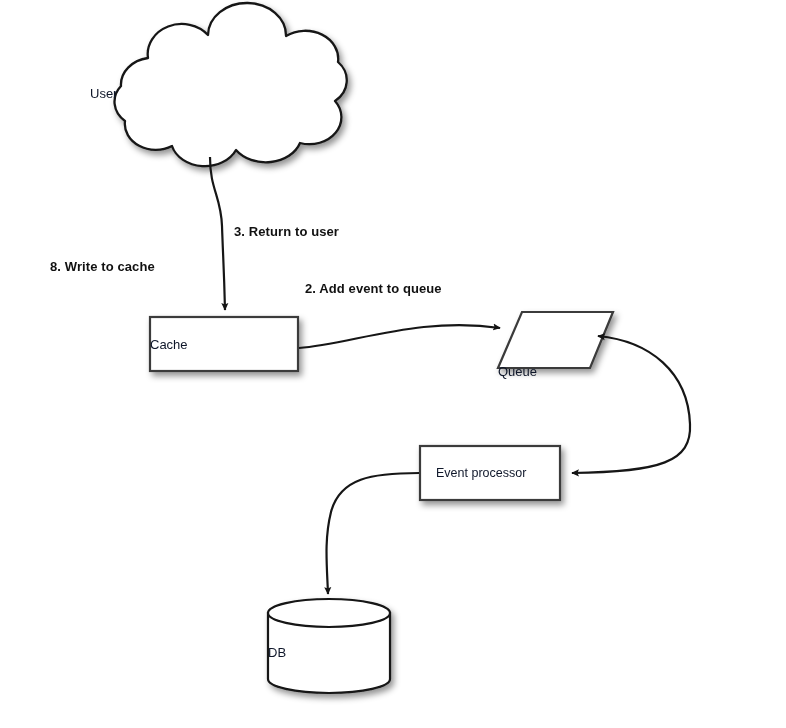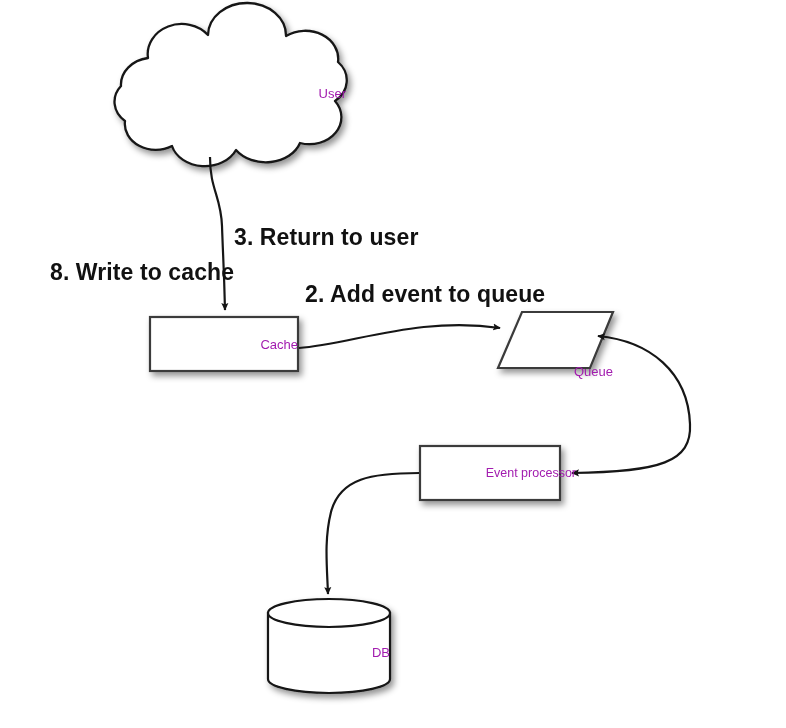--- a/index.html
+++ b/index.html
@@ -23,30 +23,30 @@
   }
   #diagram-canvas {
     position: absolute;
     top: 0;
     left: 0;
     width: 786px;
     height: 728px;
   }
   .node-label {
     position: absolute;
-    text-align: right;
+    text-align: left;
     white-space: nowrap;
-    color: #a21caf;
+    color: #0f172a;
     pointer-events: none;
   }
   .edge-label {
     position: absolute;
     white-space: nowrap;
     color: #111111;
-    font-size: 23px;
+    font-size: 13px;
     font-weight: 600;
     letter-spacing: 0.1px;
   }
   .shape-text {
     font-size: 13px;
     font-weight: 400;
   }
   .shape-text-sm {
     font-size: 12.5px;
     font-weight: 400;

